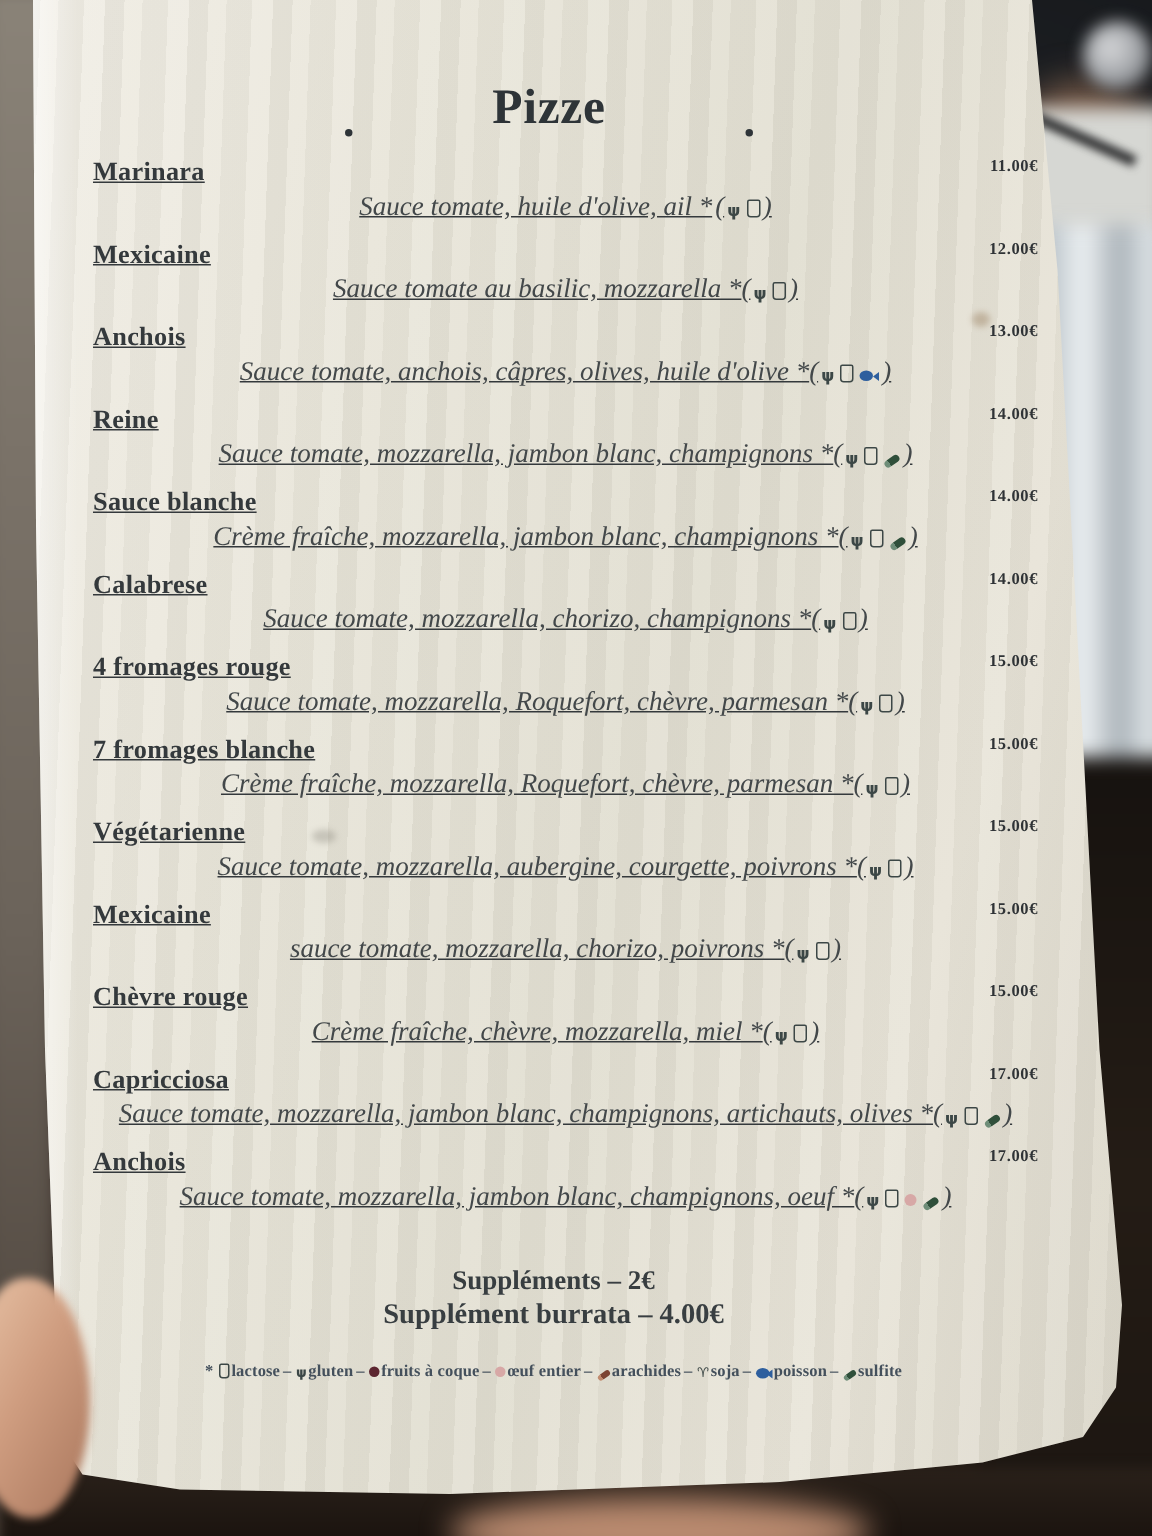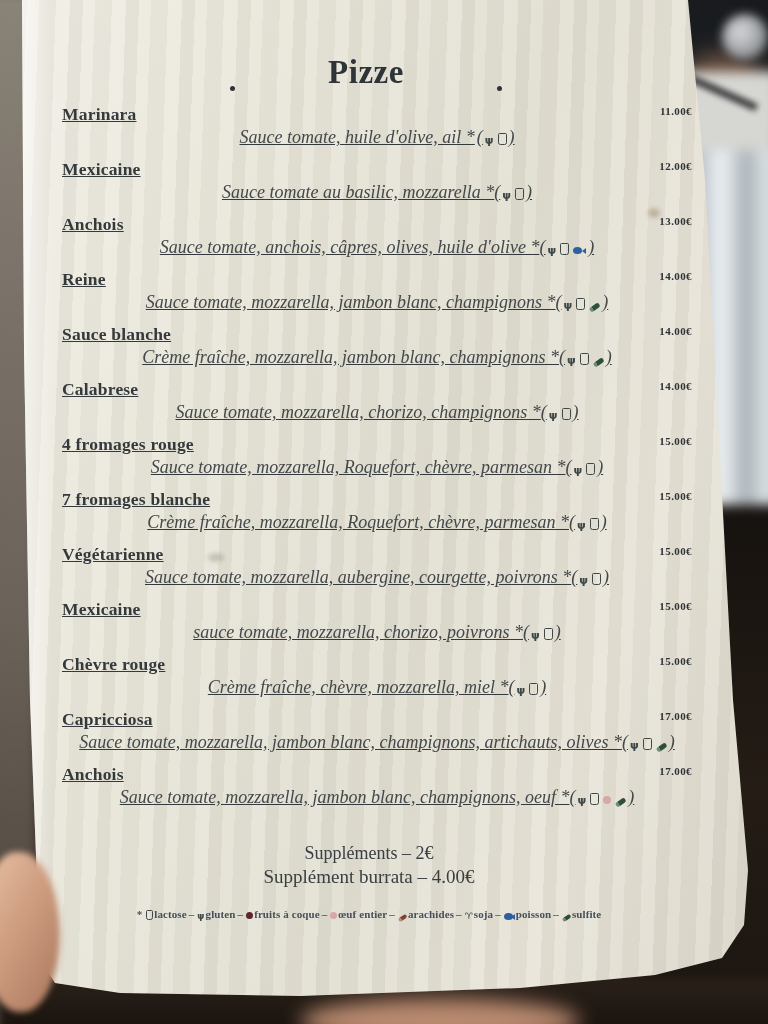--- a/index.html
+++ b/index.html
@@ -65,21 +65,21 @@
     border-top:3px solid transparent;border-bottom:3px solid transparent;border-right:4.5px solid #2e5f9e;}
   .ic-sulfite{width:11px;height:4.5px;border-radius:2.5px;transform:rotate(-35deg);
     background:linear-gradient(90deg,#6e8d78 0 30%,#2f4f3a 30%);}
   .ic-arachides{width:11px;height:4.5px;border-radius:2.5px;transform:rotate(-35deg);
     background:linear-gradient(90deg,#c08a6e 0 30%,#7c4433 30%);}
   .ic-oeuf{width:8px;height:8px;border-radius:50%;background:#d7a8a6;vertical-align:-1px;}
   .ic-coque{width:8px;height:8px;border-radius:50%;background:#5c2630;vertical-align:-1px;}
   .ic-soja::before{content:"♈";font-family:"DejaVu Sans",sans-serif;font-size:9px;color:#3c4746;}
   
   .supplements{position:absolute;top:842px;left:60px;right:90px;text-align:center;
-    color:#383e41;font-weight:400;line-height:1.25;}
+    color:#383e41;font-weight:700;line-height:1.25;}
   .supp1{font-size:18px;}
   .supp2{font-size:19px;}
   .legend{position:absolute;top:908px;left:50px;right:80px;text-align:center;
     font-size:11px;font-weight:700;color:#44505c;letter-spacing:.1px;}
   .legend .ic{margin:0 1px;}
   .legend .ic-lactose{width:5px;height:8px;border-width:1px;}
   .legend .ic-gluten::before,.legend .ic-soja::before{font-size:9px;}
   .legend .ic-sulfite,.legend .ic-arachides{width:9px;height:3.5px;}
   .legend .ic-oeuf,.legend .ic-coque{width:7px;height:7px;}
   .legend .ic-poisson{width:11px;height:8px;}

